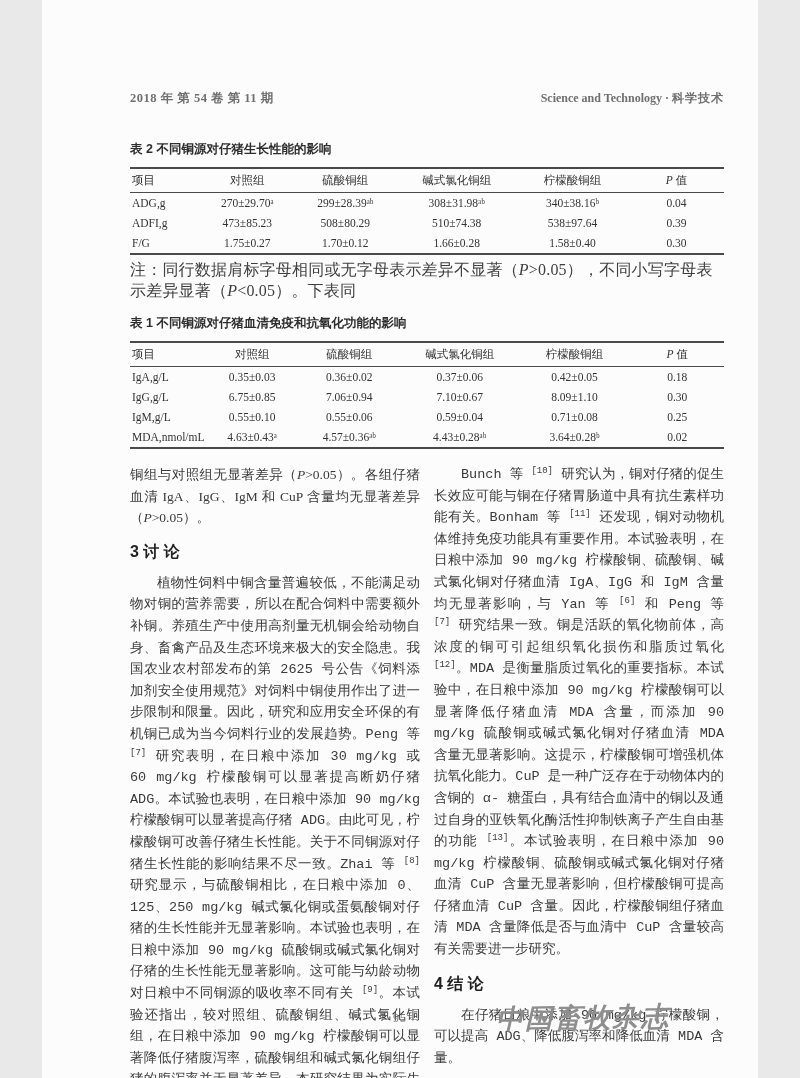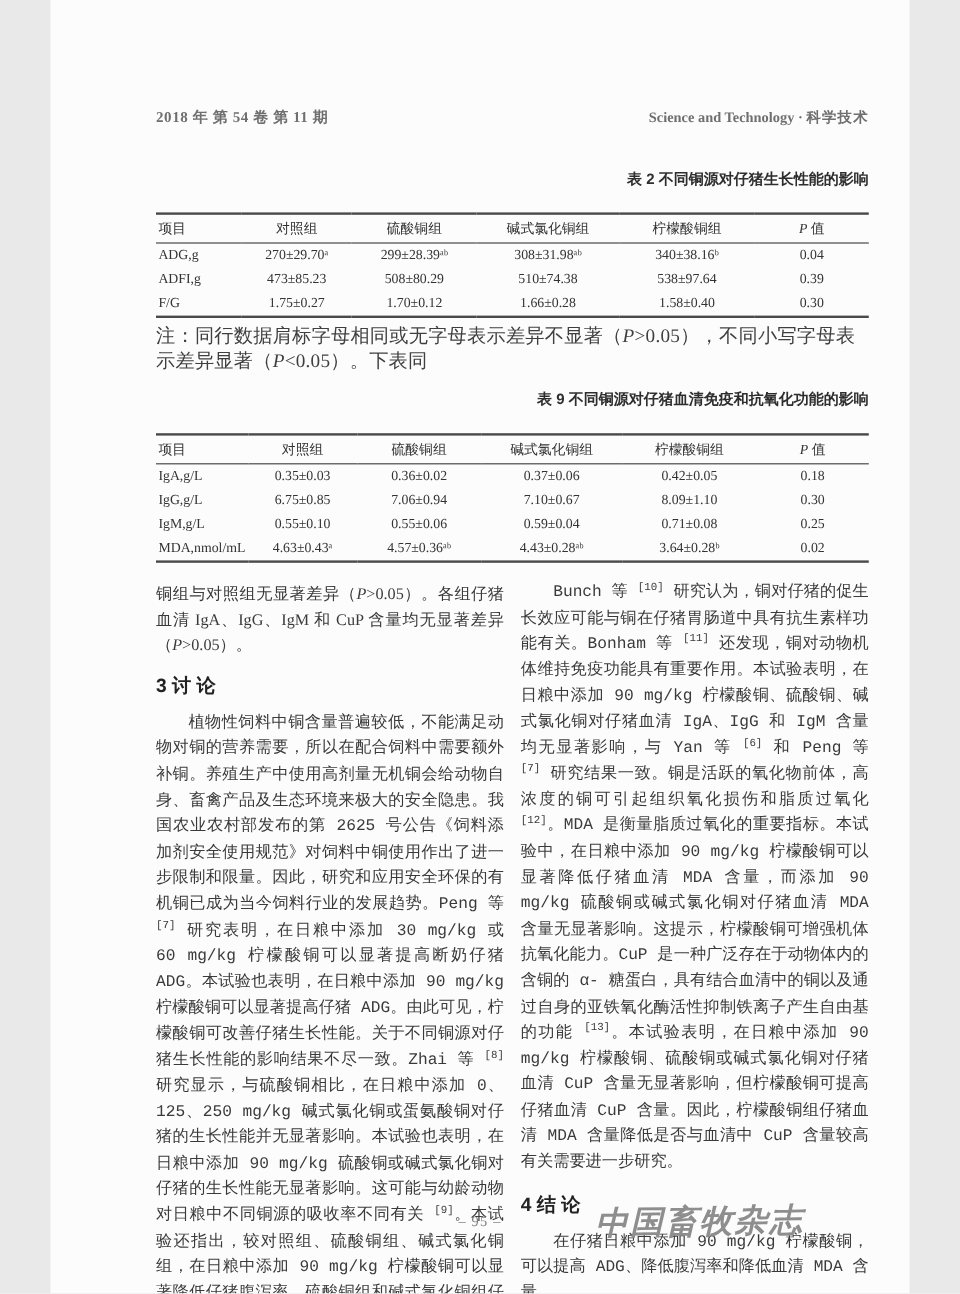--- a/index.html
+++ b/index.html
@@ -14,25 +14,25 @@
     font-family:"Liberation Serif","DejaVu Serif",serif;
     color:#3a3a3a;
   }
   
   .hdr{display:flex;justify-content:space-between;align-items:baseline;padding-top:90px;color:#6f6f6f;}
   .hdr-issue{font-size:12.5px;font-weight:bold;letter-spacing:.5px;}
   .hdr-right{font-size:12px;font-weight:bold;}
   .hdr-right .en{font-family:"Liberation Serif","DejaVu Serif",serif;}
   .hdr-right .cn{font-family:"Liberation Sans","DejaVu Sans",sans-serif;letter-spacing:1px;}
   
-  .tbl-title{text-align:right;font-family:"Liberation Sans","DejaVu Sans",sans-serif;
+  .tbl-title{text-align:left;font-family:"Liberation Sans","DejaVu Sans",sans-serif;
     font-weight:bold;font-size:12.5px;color:#2e2e2e;margin:0;}
   .t2-title{margin-top:34px;}
   .t3-title{margin-top:13px;}
-  table{width:100%;border-collapse:collapse;margin-top:19px;
+  table{width:100%;border-collapse:collapse;margin-top:9px;
     border-top:2px solid #4a4a4a;border-bottom:2px solid #4a4a4a;
     font-size:11.5px;color:#333;}
   thead th{font-weight:normal;border-bottom:1px solid #4a4a4a;}
   th,td{padding:4px 2px;text-align:center;white-space:nowrap;}
   th:first-child,td:first-child{text-align:left;padding-left:2px;}
   .note{font-size:16px;color:#3f3f3f;margin-top:5px;letter-spacing:.2px;}
   
   .cols{display:flex;gap:14px;margin-top:15px;}
   .col{width:312px;box-sizing:border-box;}
   .col p{margin:0;font-size:13.5px;line-height:21.6px;text-align:justify;text-justify:inter-ideograph;}
@@ -104,21 +104,21 @@
         <td>1.75±0.27</td>
         <td>1.70±0.12</td>
         <td>1.66±0.28</td>
         <td>1.58±0.40</td>
         <td>0.30</td>
       </tr>
     </tbody>
   </table>
   <div class="note">注：同行数据肩标字母相同或无字母表示差异不显著（<i>P</i>&gt;0.05），不同小写字母表示差异显著（<i>P</i>&lt;0.05）。下表同</div>
 
-  <p class="tbl-title t3-title">表 9  不同铜源对仔猪血清免疫和抗氧化功能的影响</p>
+  <p class="tbl-title t3-title">表 1  不同铜源对仔猪血清免疫和抗氧化功能的影响</p>
   <table>
     <colgroup>
       <col style="width:12%">
         <col style="width:15.5%">
         <col style="width:17.5%">
       <col style="width:20%">
         <col style="width:19%">
         <col style="width:16%">
     </colgroup>
     <thead>

